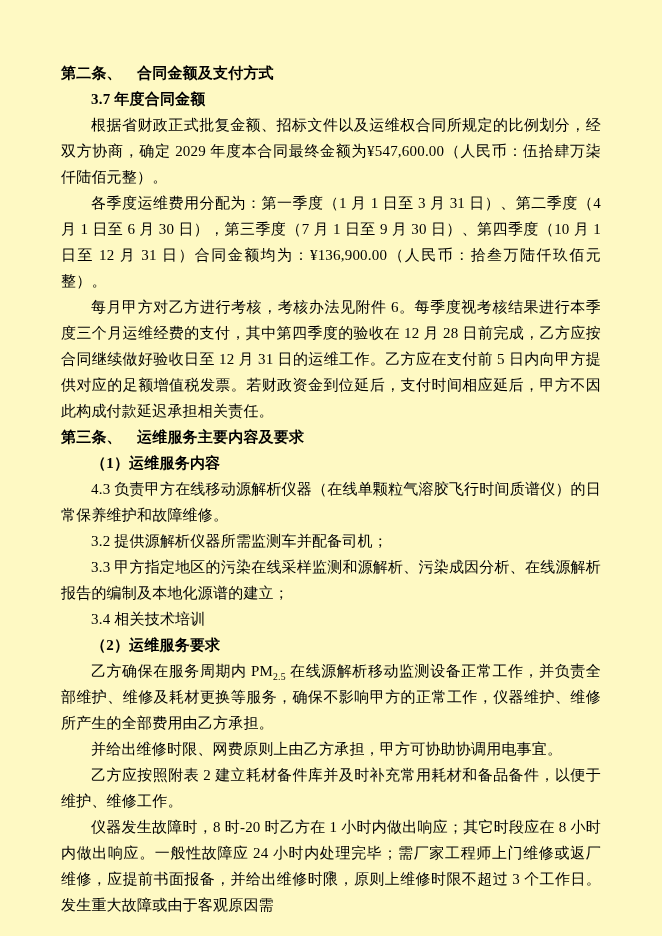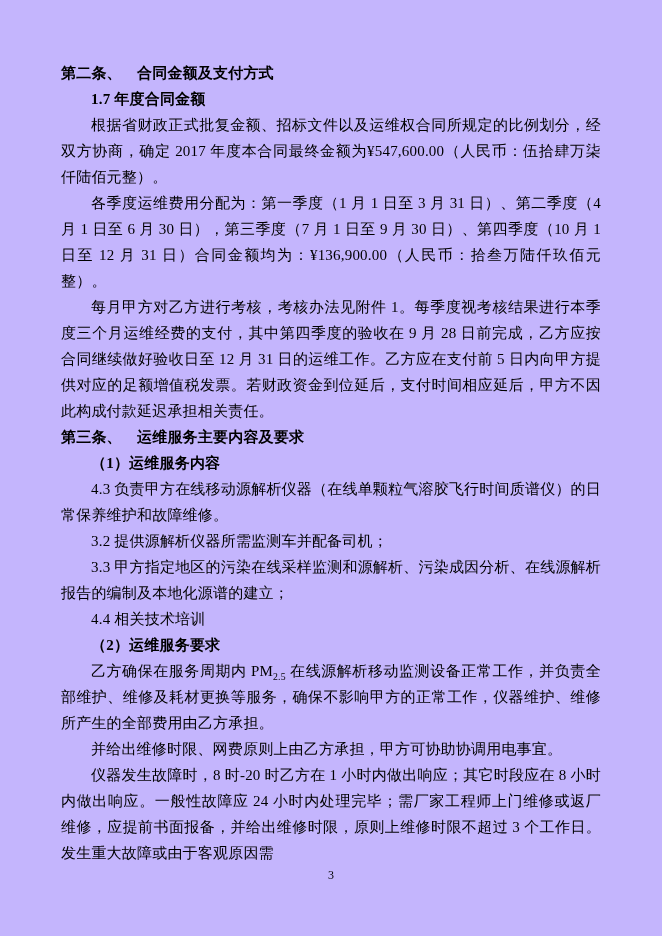--- a/index.html
+++ b/index.html
@@ -5,21 +5,21 @@
   html, body {
     margin: 0;
     padding: 0;
     background: #ffffff;
   }
   .page {
     position: relative;
     width: 662px;
     height: 936px;
     margin: 0 auto;
-    background: #c4b5fd;
+    background: #fef9c3;
     color: #000000;
     font-family: "Liberation Serif", "DejaVu Serif", serif;
     overflow: hidden;
   }
   .content {
     position: absolute;
     top: 60px;
     left: 61px;
     width: 540px;
   }
@@ -56,29 +56,30 @@
     line-height: 18px;
     color: #000000;
   }
 </style>
 </head>
 <body>
 
 <div class="page">
   <div class="content" id="doc-content">
       <p class="heading-1">第二条、　合同金额及支付方式</p>
-      <p class="heading-2">1.7 年度合同金额</p>
-      <p class="body-indent">根据省财政正式批复金额、招标文件以及运维权合同所规定的比例划分，经双方协商，确定 2017 年度本合同最终金额为¥547,600.00（人民币：伍拾肆万柒仟陆佰元整）。</p>
+      <p class="heading-2">3.7 年度合同金额</p>
+      <p class="body-indent">根据省财政正式批复金额、招标文件以及运维权合同所规定的比例划分，经双方协商，确定 2029 年度本合同最终金额为¥547,600.00（人民币：伍拾肆万柒仟陆佰元整）。</p>
       <p class="body-indent">各季度运维费用分配为：第一季度（1 月 1 日至 3 月 31 日）、第二季度（4 月 1 日至 6 月 30 日），第三季度（7 月 1 日至 9 月 30 日）、第四季度（10 月 1 日至 12 月 31 日）合同金额均为：¥136,900.00（人民币：拾叁万陆仟玖佰元整）。</p>
-      <p class="body-indent">每月甲方对乙方进行考核，考核办法见附件 1。每季度视考核结果进行本季度三个月运维经费的支付，其中第四季度的验收在 9 月 28 日前完成，乙方应按合同继续做好验收日至 12 月 31 日的运维工作。乙方应在支付前 5 日内向甲方提供对应的足额增值税发票。若财政资金到位延后，支付时间相应延后，甲方不因此构成付款延迟承担相关责任。</p>
+      <p class="body-indent">每月甲方对乙方进行考核，考核办法见附件 6。每季度视考核结果进行本季度三个月运维经费的支付，其中第四季度的验收在 12 月 28 日前完成，乙方应按合同继续做好验收日至 12 月 31 日的运维工作。乙方应在支付前 5 日内向甲方提供对应的足额增值税发票。若财政资金到位延后，支付时间相应延后，甲方不因此构成付款延迟承担相关责任。</p>
       <p class="heading-1">第三条、　运维服务主要内容及要求</p>
       <p class="heading-2">（1）运维服务内容</p>
       <p class="body-indent">4.3 负责甲方在线移动源解析仪器（在线单颗粒气溶胶飞行时间质谱仪）的日常保养维护和故障维修。</p>
       <p class="body-indent">3.2 提供源解析仪器所需监测车并配备司机；</p>
       <p class="body-indent">3.3 甲方指定地区的污染在线采样监测和源解析、污染成因分析、在线源解析报告的编制及本地化源谱的建立；</p>
-      <p class="body-indent">4.4 相关技术培训</p>
+      <p class="body-indent">3.4 相关技术培训</p>
       <p class="heading-2">（2）运维服务要求</p>
       <p class="body-indent">乙方确保在服务周期内 PM<sub>2.5</sub> 在线源解析移动监测设备正常工作，并负责全部维护、维修及耗材更换等服务，确保不影响甲方的正常工作，仪器维护、维修所产生的全部费用由乙方承担。</p>
       <p class="body-indent">并给出维修时限、网费原则上由乙方承担，甲方可协助协调用电事宜。</p>
+      <p class="body-indent">乙方应按照附表 2 建立耗材备件库并及时补充常用耗材和备品备件，以便于维护、维修工作。</p>
       <p class="body-indent">仪器发生故障时，8 时-20 时乙方在 1 小时内做出响应；其它时段应在 8 小时内做出响应。一般性故障应 24 小时内处理完毕；需厂家工程师上门维修或返厂维修，应提前书面报备，并给出维修时限，原则上维修时限不超过 3 个工作日。发生重大故障或由于客观原因需</p>
     </div>
   <div class="page-number">3</div>
 </div>
 
 </body></html>

